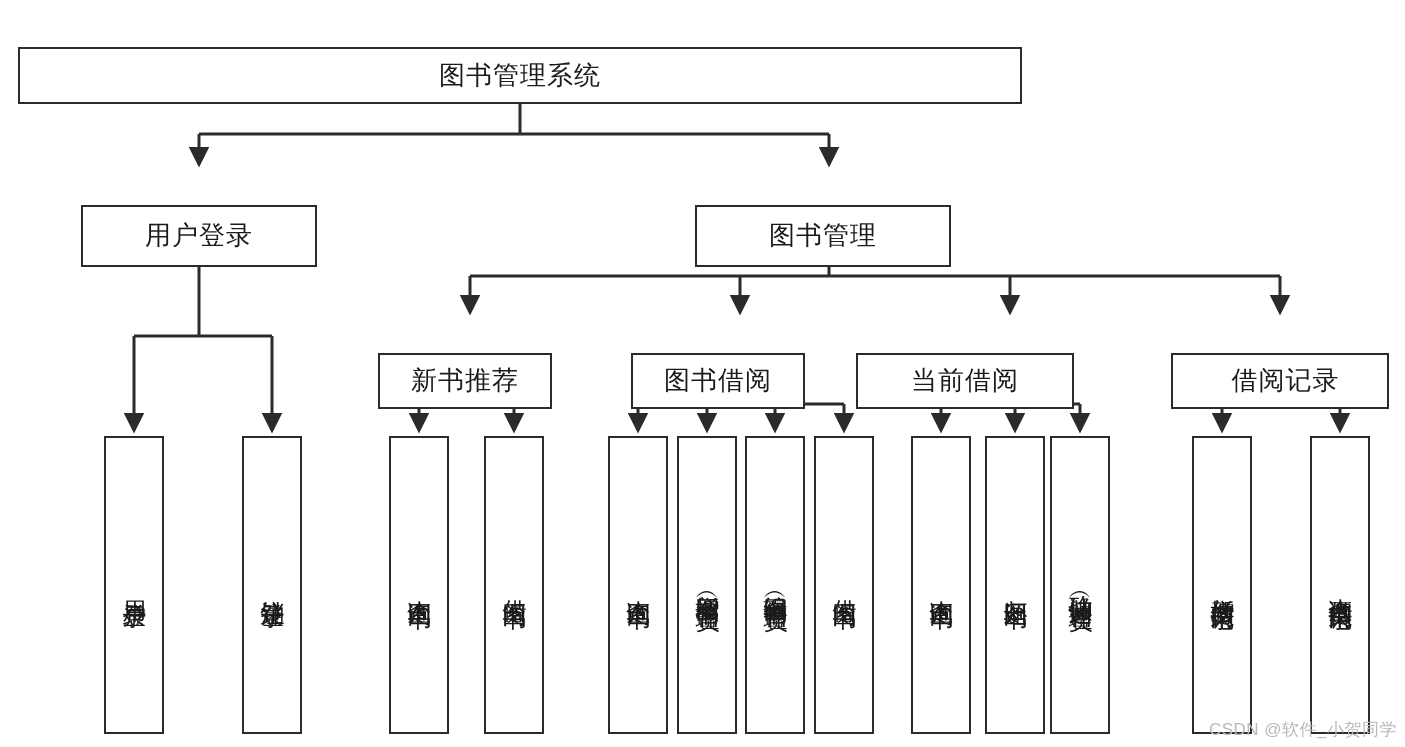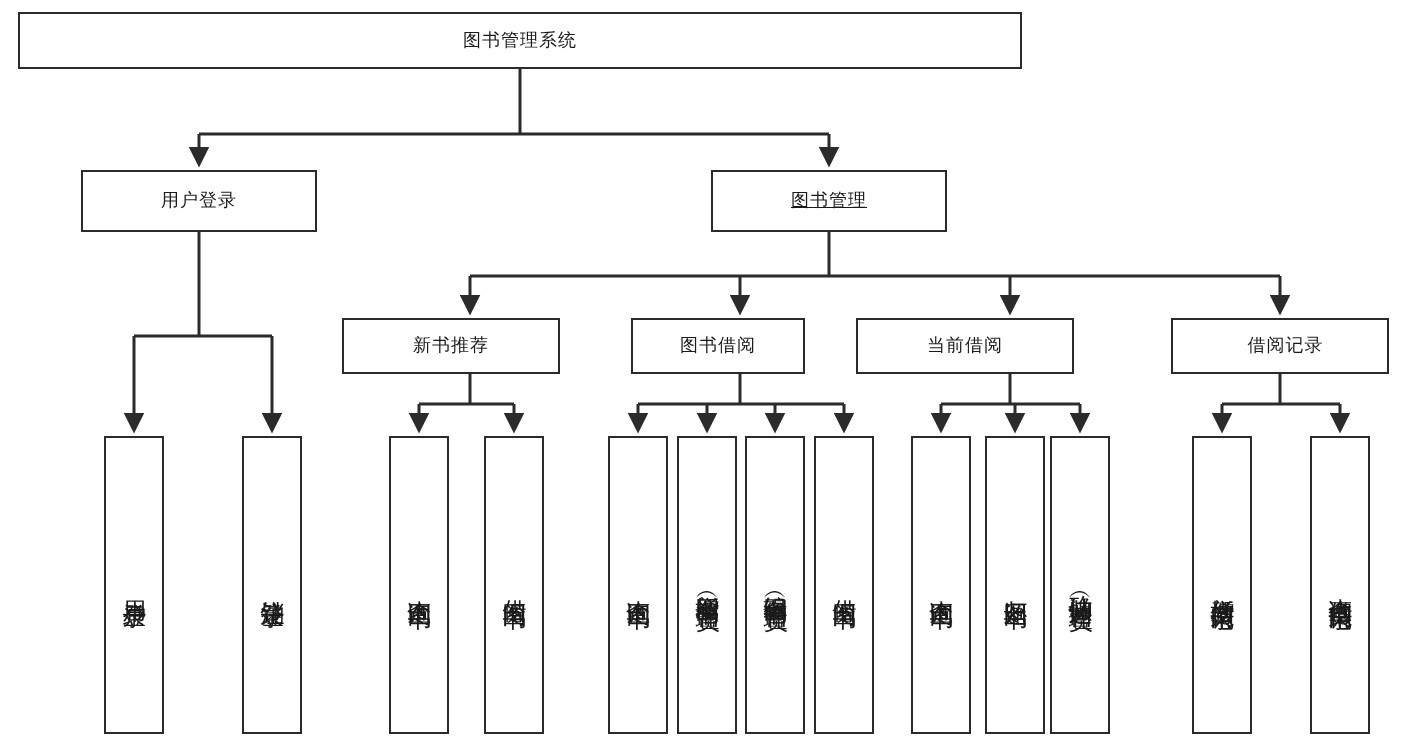--- a/index.html
+++ b/index.html
@@ -29,23 +29,24 @@
     position: absolute;
     box-sizing: border-box;
     background: #ffffff;
     border: 2px solid #2b2b2b;
     display: flex;
     align-items: center;
     justify-content: center;
     color: #1a1a1a;
   }
   .node.horiz {
-    font-size: 18px;
+    font-size: 26px;
     letter-spacing: 1px;
     line-height: 1.2;
+    margin-top: 35px;
   }
   .node.vert {
     writing-mode: vertical-rl;
     text-orientation: upright;
     font-size: 24px;
     line-height: 1.12;
     letter-spacing: 2px;
     padding: 6px 0;
   }
   .node.vert .vlabel {
@@ -121,24 +122,24 @@
     </g>
   </svg>
 
   <div id="nodes">
       <div class="node horiz" style="left: 18px; top: 12px; width: 1004px; height: 57px;">
         <span class="hlabel">图书管理系统</span>
       </div>
       <div class="node horiz" style="left: 81px; top: 170px; width: 236px; height: 62px;">
         <span class="hlabel">用户登录</span>
       </div>
-      <div class="node horiz" style="left: 711px; top: 170px; width: 236px; height: 62px; text-decoration: underline;">
+      <div class="node horiz" style="left: 695px; top: 170px; width: 256px; height: 62px;">
         <span class="hlabel">图书管理</span>
       </div>
-      <div class="node horiz" style="left: 342px; top: 318px; width: 218px; height: 56px;">
+      <div class="node horiz" style="left: 378px; top: 318px; width: 174px; height: 56px;">
         <span class="hlabel">新书推荐</span>
       </div>
       <div class="node horiz" style="left: 631px; top: 318px; width: 174px; height: 56px;">
         <span class="hlabel">图书借阅</span>
       </div>
       <div class="node horiz" style="left: 856px; top: 318px; width: 218px; height: 56px;">
         <span class="hlabel">当前借阅</span>
       </div>
       <div class="node horiz" style="left: 1171px; top: 318px; width: 218px; height: 56px; padding-left: 11px;">
         <span class="hlabel">借阅记录</span>
@@ -177,13 +178,14 @@
         <span class="vlabel">确认归还（管理员）</span>
       </div>
       <div class="node vert" style="left: 1192px; top: 436px; width: 60px; height: 298px;">
         <span class="vlabel">新增借阅记录</span>
       </div>
       <div class="node vert" style="left: 1310px; top: 436px; width: 60px; height: 298px;">
         <span class="vlabel">查询借阅记录</span>
       </div>
     </div>
 
+  <div id="watermark">CSDN @软件_小贺同学</div>
 </div>
 
 </body></html>

